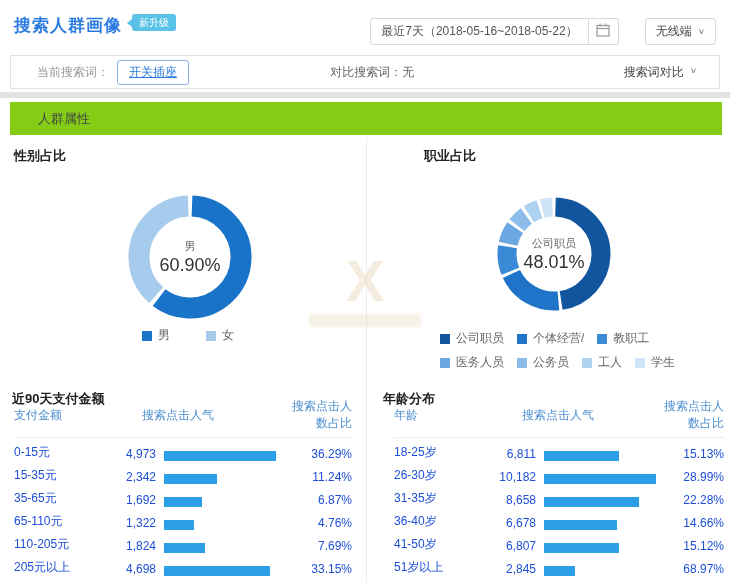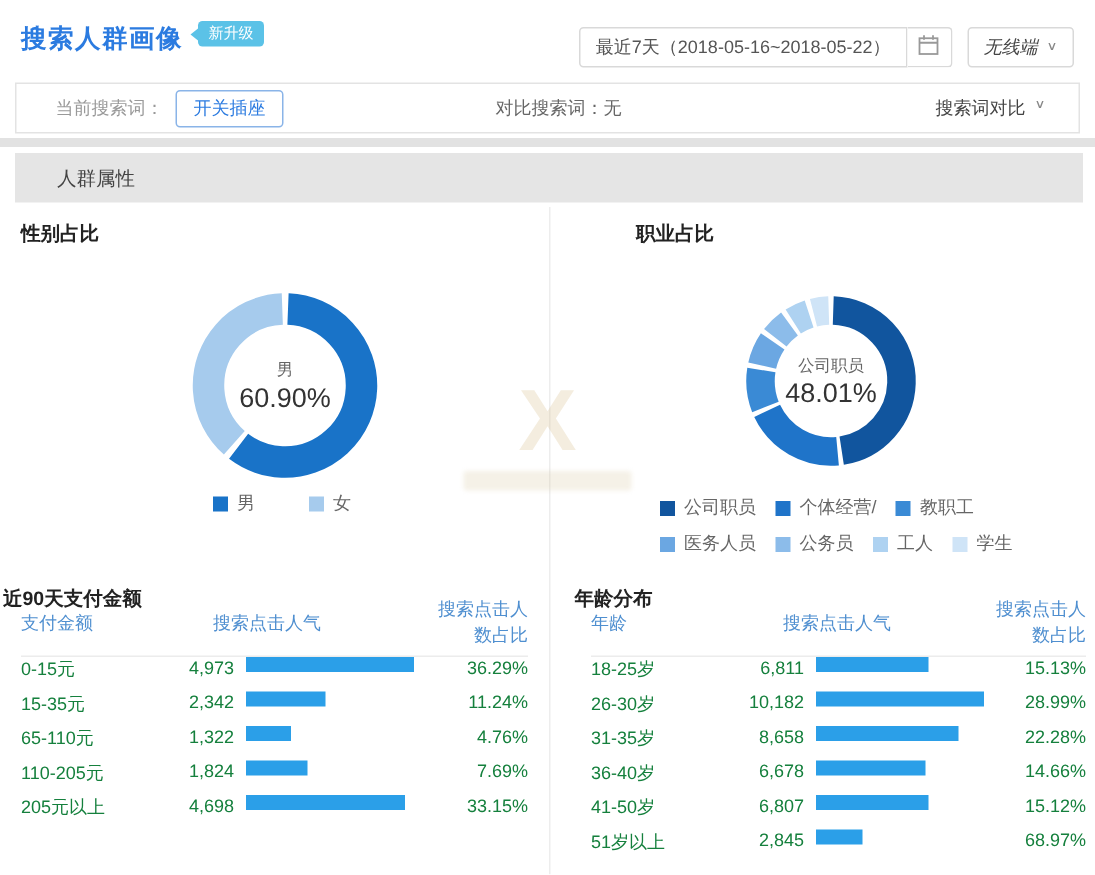--- a/index.html
+++ b/index.html
@@ -12,47 +12,47 @@
   .title-badge { position:relative; margin-left:10px; background:#5bc2e7; color:#fff;
     font-size:10px; padding:2px 7px; border-radius:3px; line-height:13px; }
   .title-badge::before { content:""; position:absolute; left:-5px; top:50%; margin-top:-4px;
     border:4px solid transparent; border-right:5px solid #5bc2e7; border-left:none; }
 
   .top-controls { position:absolute; top:18px; right:14px; display:flex; align-items:stretch; }
   .ctl-box { border:1px solid #d9d9d9; background:#fff; font-size:12px; color:#555;
     display:flex; align-items:center; padding:0 10px; height:27px; cursor:pointer; }
   .date-box { border-radius:3px 0 0 3px; }
   .cal-box { border-left:none; width:30px; justify-content:center; border-radius:0 3px 3px 0; }
-  .channel-box { margin-left:10px; border-radius:3px; color:#444;font-style:italic; }
+  .channel-box { margin-left:26px; border-radius:3px; color:#444; }
   .chev { font-size:10px; color:#888; margin-left:6px; transform:scaleY(.8); }
 
   
   .filter-bar { position:absolute; top:55px; left:10px; right:10px; height:34px;
     border:1px solid #e3e3e3; background:#fff; display:flex; align-items:center; }
   .fb-left { display:flex; align-items:center; padding-left:26px; flex:1; }
   .fb-label { font-size:12px; color:#999; }
   .keyword-btn { margin-left:8px; border:1px solid #8ab4e8; color:#2b7be0; font-size:12px;
-    padding:3px 11px; border-radius:3px; background:#fff; cursor:pointer; }
+    padding:3px 11px; border-radius:3px; background:#fff; cursor:pointer;text-decoration:underline; }
   .fb-center { flex:1; font-size:12px; color:#666; }
   .fb-right { display:flex; font-size:12px; color:#444;
     padding-right:22px; cursor:pointer; }
 
   .gray-band { position:absolute; top:92px; left:0; right:0; height:6px; background:#e2e2e2; }
 
   .section-bar { position:absolute; top:102px; left:10px; right:8px; height:33px;
-    background:#e5e5e5; display:flex; align-items:center; }
+    background:#84cc16; display:flex; align-items:center; }
   .section-title { font-size:13px; color:#444; padding-left:28px; }
 
   .v-divider { position:absolute; left:366px; top:138px; bottom:0; width:1px; background:#ededed; }
 
   
   .chart-heading { position:absolute; font-size:13px; font-weight:bold; color:#222; }
   .h-gender { top:147px; left:14px; }
   .h-occupation { top:147px; left:424px; }
-  .h-pay { top:390px; left:2px;text-align:center; }
+  .h-pay { top:390px; left:12px;text-align:center; }
   .h-age { top:390px; left:383px; }
 
   
   .donut-wrap { position:absolute; }
   .donut-gender { top:182px; left:115px; width:150px; height:150px; }
   .donut-occupation { top:184px; left:484px; width:140px; height:140px; }
   .donut-center { position:absolute; inset:0; display:flex; flex-direction:column;
     align-items:center; justify-content:center; pointer-events:none; }
   .dc-label { font-size:11px; color:#666; }
   .dc-value { font-size:18px; color:#333; margin-top:1px; }
@@ -67,21 +67,21 @@
 
   
   .data-table { position:absolute; top:414px; }
   .table-pay { left:14px; width:338px; }
   .table-age { left:383px; width:330px;margin-left:11px; }
   .thead { display:flex; align-items:center; height:24px; font-size:12px; color:#4f8fd0;
     border-bottom:1px solid #ececec; padding-bottom:21px; }
   .th1 { width:92px; }
   .th2 { flex:1; padding-left:36px; }
   .th3 { width:70px; text-align:right; }
-  .trow { display:flex; align-items:flex-start; height:23px; font-size:12px; color:#15803d; }
+  .trow { display:flex; align-items:flex-end; height:23px; font-size:12px; color:#1d4ed8; }
   .td-label { width:92px; }
   .td-value { width:50px; text-align:right; }
   .td-bartrack { flex:1; padding-left:8px; display:flex; align-items:center; }
   .td-bar { height:10px; background:#2b9fe8; }
   .td-pct { width:64px; text-align:right; }
 
   
   .watermark { position:absolute; top:252px; left:300px; width:130px; text-align:center;
     pointer-events:none; }
   .wm-x { font-size:58px; font-weight:bold; color:rgba(214,190,140,0.28); line-height:58px; }
@@ -225,20 +225,28 @@
     </div>
     <div class="trow">
       <span class="td-label">15-35元</span>
       <span class="td-value">2,342</span>
       <span class="td-bartrack">
         <span class="td-bar" style="width: 53px; background: rgb(43, 159, 232);"></span>
       </span>
       <span class="td-pct">11.24%</span>
     </div>
     <div class="trow">
+      <span class="td-label">35-65元</span>
+      <span class="td-value">1,692</span>
+      <span class="td-bartrack">
+        <span class="td-bar" style="width: 38px; background: rgb(43, 159, 232);"></span>
+      </span>
+      <span class="td-pct">6.87%</span>
+    </div>
+    <div class="trow">
       <span class="td-label">65-110元</span>
       <span class="td-value">1,322</span>
       <span class="td-bartrack">
         <span class="td-bar" style="width: 30px; background: rgb(43, 159, 232);"></span>
       </span>
       <span class="td-pct">4.76%</span>
     </div>
     <div class="trow">
       <span class="td-label">110-205元</span>
       <span class="td-value">1,824</span>

